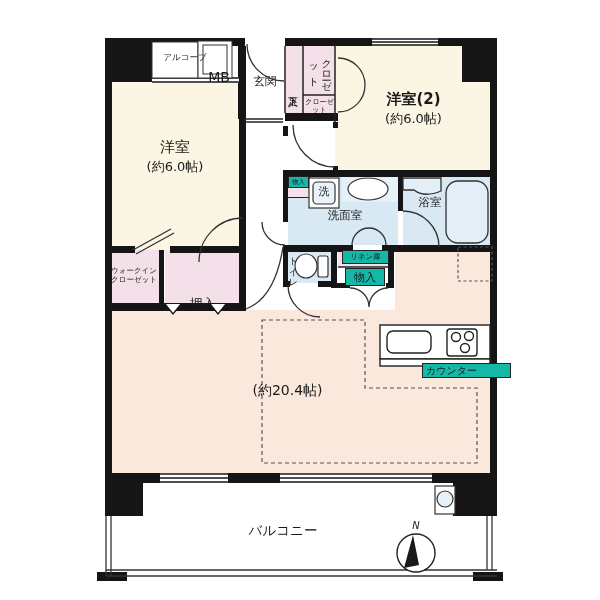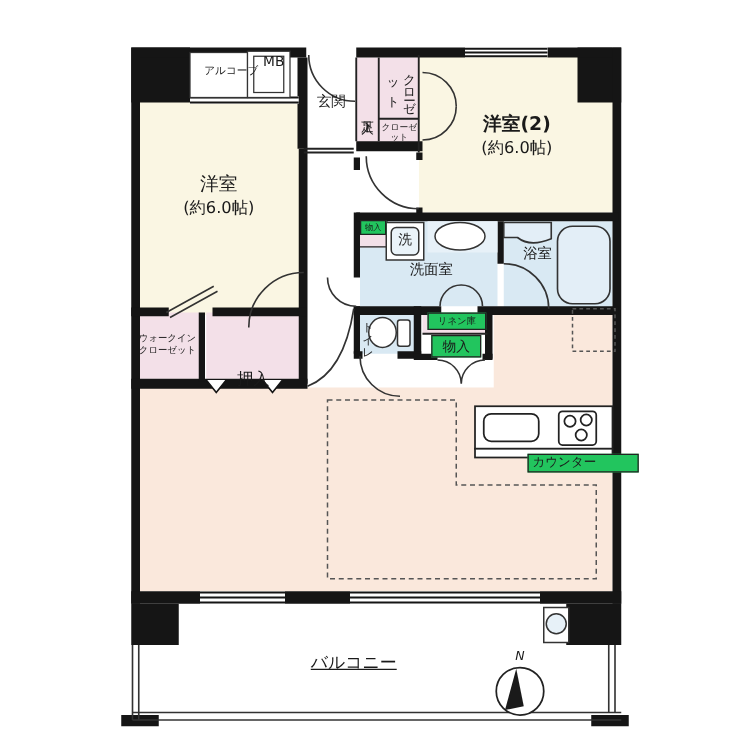--- a/index.html
+++ b/index.html
@@ -8,21 +8,21 @@
   .room{position:absolute;z-index:1;}
   .fill-cream{background:#faf6e3;}
   .fill-pink{background:#f3e0e8;}
   .fill-blue{background:#d9e9f3;}
   .fill-peach{background:#fae8dc;}
   .fill-white{background:#ffffff;}
   svg.overlay{position:absolute;left:0;top:0;z-index:2;pointer-events:none;}
   .lbl{position:absolute;z-index:3;text-align:center;line-height:1.15;white-space:nowrap;}
   .lbl.wrap{white-space:normal;word-break:break-all;}
   .vert{writing-mode:vertical-rl;text-orientation:upright;}
-  .tagbox{position:absolute;z-index:3;background:#22c55e;border:1px solid #222;
+  .tagbox{position:absolute;z-index:3;background:#14b8a6;border:1px solid #222;
           display:flex;align-items:center;justify-content:center;line-height:1;}
 </style>
 </head>
 <body>
 
 <div id="canvas">
 
   <div class="room fill-cream" style="left:108px;top:78px;width:135px;height:174px;"></div>
   <div class="room fill-cream" style="left:335px;top:44px;width:157px;height:126px;"></div>
   <div class="room fill-white" style="left:286px;top:122px;width:49px;height:48px;"></div>
@@ -191,40 +191,41 @@
     <g>
       <circle cx="416" cy="553" r="19" fill="#fff" stroke="#222" stroke-width="1.4"></circle>
       <polygon points="413,535 404,568 419,565" fill="#1a1a1a"></polygon>
     </g>
   </svg>
 
   <div class="lbl" style="left:115px;top:139px;width:120px;font-size:15px;">洋室</div>
   <div class="lbl" style="left:115px;top:160px;width:120px;font-size:13px;">(約6.0帖)</div>
   <div class="lbl" style="left:356px;top:91px;width:115px;font-size:15px;font-weight:bold;">洋室(2)</div>
   <div class="lbl" style="left:356px;top:112px;width:115px;font-size:13px;">(約6.0帖)</div>
+  <div class="lbl" style="left:215px;top:382px;width:145px;font-size:14px;">(約20.4帖)</div>
   <div class="lbl" style="left:245px;top:75px;width:40px;font-size:11.5px;">玄関</div>
   <div class="lbl vert" style="left:287px;top:60px;height:58px;font-size:10px;">下足入</div>
   <div class="lbl vert wrap" style="left:307px;top:51px;height:36px;width:26px;font-size:10px;line-height:13px;">クローゼット</div>
   <div class="lbl wrap" style="left:305px;top:98px;width:29px;font-size:7px;">クローゼット</div>
   <div class="lbl" style="left:153px;top:53px;width:64px;font-size:8.5px;">アルコーブ</div>
-  <div class="lbl" style="left:199px;top:44px;width:40px;font-size:11px;">MB</div>
+  <div class="lbl" style="left:199px;top:69px;width:40px;font-size:14px;">MB</div>
   <div class="lbl" style="left:312px;top:186px;width:24px;font-size:11px;">洗</div>
   <div class="lbl" style="left:314px;top:209px;width:62px;font-size:11.5px;">洗面室</div>
   <div class="lbl" style="left:412px;top:196px;width:36px;font-size:11.5px;">浴室</div>
   <div class="lbl vert" style="left:288px;top:248px;height:36px;font-size:9px;">トイレ</div>
   <div class="tagbox" style="left:288px;top:176px;width:19px;height:10px;font-size:6.5px;">
       <span>物入</span>
     </div>
   <div class="tagbox" style="left:342px;top:250px;width:45px;height:12px;font-size:7.5px;">
       <span>リネン庫</span>
     </div>
   <div class="tagbox" style="left:345px;top:268px;width:38px;height:16px;font-size:11px;">
       <span>物入</span>
     </div>
   <div class="lbl wrap" style="left:110px;top:267px;width:48px;font-size:7.5px;">ウォークインクローゼット</div>
   <div class="lbl" style="left:180px;top:268px;width:45px;font-size:13px;margin-top:29px;">押入</div>
   <div class="tagbox" style="left:381px;top:363px;width:84px;height:13px;font-size:10px;justify-content:flex-start;padding-left:3px;margin-left:41px;">
       <span>カウンター</span>
     </div>
-  <div class="lbl" style="left:238px;top:523px;width:90px;font-size:13.5px;text-decoration:underline;">バルコニー</div>
+  <div class="lbl" style="left:238px;top:523px;width:90px;font-size:13.5px;">バルコニー</div>
   <div class="lbl" style="left:409px;top:520px;width:14px;font-size:10px;font-style:italic;">N</div>
 
 </div>
 
 </body></html>

